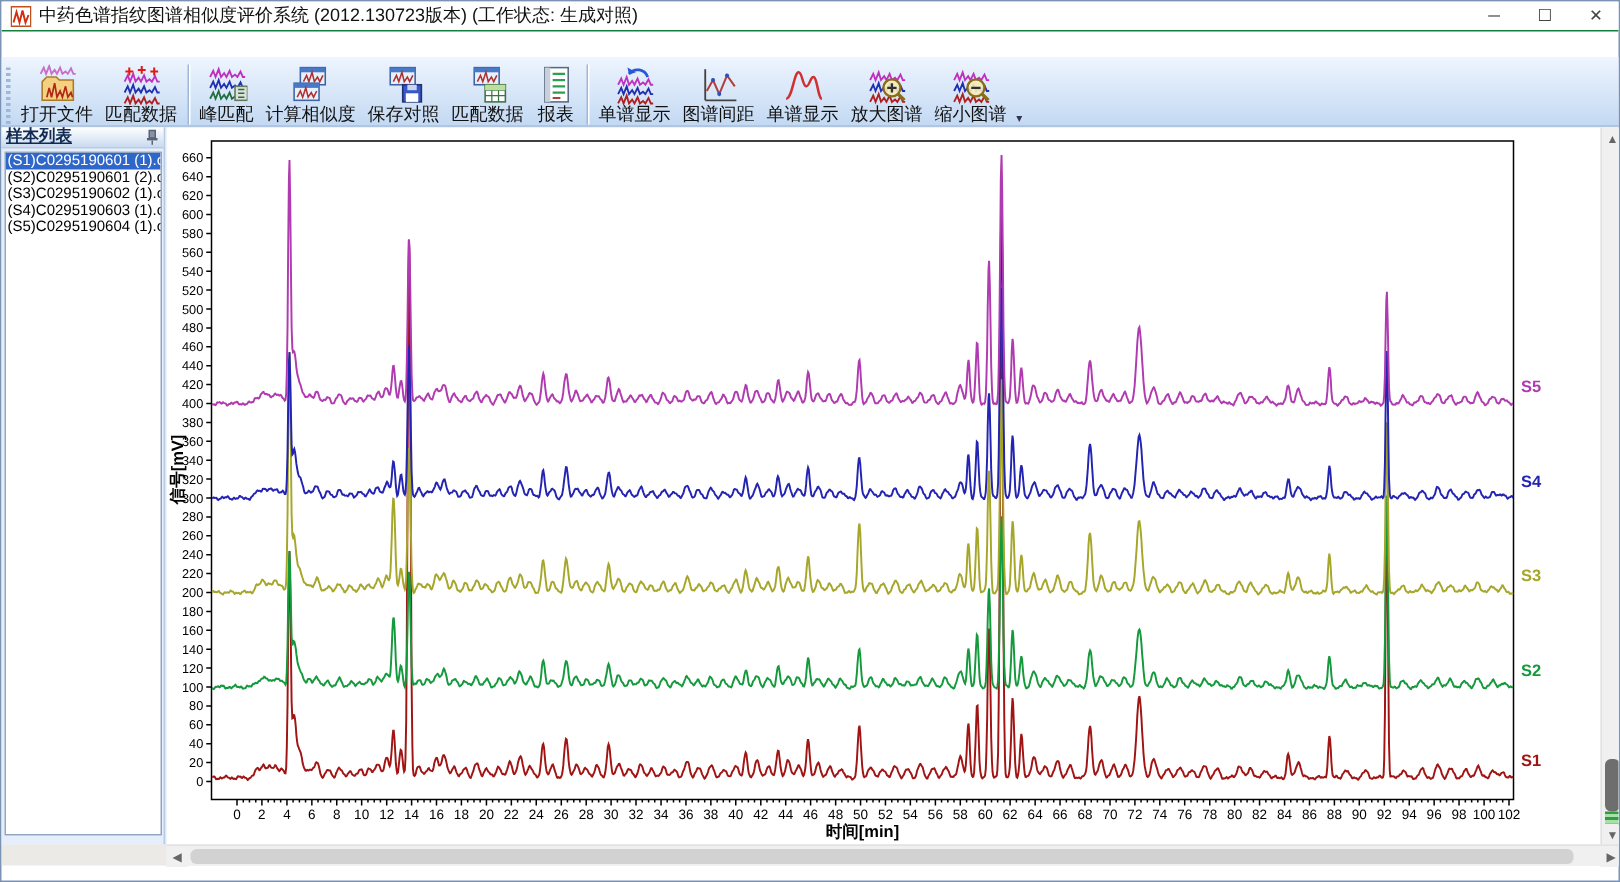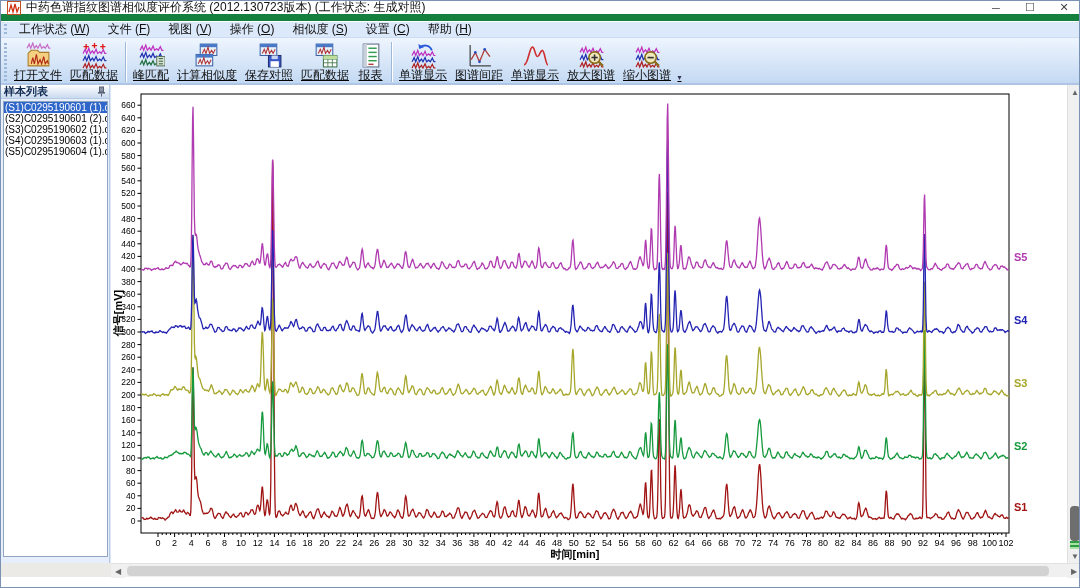--- a/index.html
+++ b/index.html
@@ -1,40 +1,40 @@
 <!DOCTYPE html>
 <html><head>
 <meta charset="utf-8">
 <style>
   html,body{margin:0;padding:0;background:#9aa7b8;}
   *{box-sizing:border-box;font-family:"Liberation Sans",sans-serif;}
   #window{position:relative;width:1080px;height:588px;background:#fff;overflow:hidden;border:1px solid #7a93b4;}
   
-  #titlebar{position:absolute;left:0;top:0;width:1080px;height:20px;background:#ffffff;display:flex;align-items:center;border-bottom:7px solid #15803d;}
+  #titlebar{position:absolute;left:0;top:0;width:1080px;height:20px;background:#ffffff;display:flex;align-items:center;border-bottom:1px solid #15803d;}
   #app-icon{width:14px;height:14px;margin:0 5px 0 6px;flex:0 0 auto;}
   #window-title{font-size:12px;color:#111;white-space:nowrap;}
   #win-controls{margin-left:auto;display:flex;height:20px;}
   .win-btn{width:34px;height:20px;display:flex;align-items:center;justify-content:center;font-size:11px;color:#444;cursor:default;}
   
   #menubar{position:absolute;left:0;top:21px;width:1080px;height:16px;background:#dce9fa;display:flex;align-items:center;font-size:12px;color:#111;border-bottom:1px solid #cbdcf2;}
   .grip{width:5px;height:12px;margin:0 3px;background:repeating-linear-gradient(180deg,#9db8d9 0 2px,transparent 2px 4px);flex:0 0 3px;}
   .menu-item{padding:1px 9px;white-space:nowrap;}
   .menu-item u{text-decoration:underline;}
   
-  #toolbar{position:absolute;left:0;top:37px;width:1080px;height:47px;background:linear-gradient(#eef5fe,#d7e6f8 55%,#c3d9f3);display:flex;align-items:center;border-bottom:2px solid #aec6e4;text-decoration:underline;}
+  #toolbar{position:absolute;left:0;top:37px;width:1080px;height:47px;background:linear-gradient(#eef5fe,#d7e6f8 55%,#c3d9f3);display:flex;align-items:flex-end;border-bottom:2px solid #aec6e4;}
   .tb-btn{display:flex;flex-direction:column;align-items:center;padding:2px 4px 0 4px;margin-top:1px;}
   .tb-btn .ticon{width:27px;height:27px;}
   .tb-btn .tlabel{font-size:12px;color:#111;white-space:nowrap;line-height:13px;}
   .tb-sep{width:1px;height:40px;background:#9fb8d8;margin:2px 3px 0 3px;box-shadow:1px 0 0 #fff;flex:0 0 1px;}
   #tb-overflow{width:9px;height:40px;margin-top:2px;display:flex;align-items:flex-end;justify-content:center;font-size:8px;color:#335;}
   
   #main{position:absolute;left:0;top:84px;width:1080px;height:478px;background:#dbe7f6;}
   #sidebar{position:absolute;left:0;top:0;width:109px;height:478px;background:#e7eefb;border-right:1px solid #b9cbe2;}
   #sidebar-header{height:14px;background:linear-gradient(#ffffff,#c9daf0);display:flex;align-items:center;padding:0 3px;border-bottom:1px solid #b9cbe2;}
-  #sidebar-title{font-size:11px;font-weight:bold;color:#102a52;flex:1;line-height:13px;}
+  #sidebar-title{font-size:11px;font-weight:bold;color:#102a52;flex:1;line-height:13px;text-decoration:underline;}
   #sample-list{position:absolute;left:2px;top:16px;width:105px;height:456px;background:#fff;border:1px solid #8fa5c2;overflow:hidden;}
   .list-item{font-size:10px;line-height:11px;white-space:nowrap;color:#000;padding:0 1px;}
   .list-item.selected{background:#2e66c9;color:#fff;}
   #chart-panel{position:absolute;left:110px;top:0;width:970px;height:478px;background:#ffffff;}
   #chart-svg{position:absolute;left:0;top:0;}
   
   #vscroll{position:absolute;right:0;top:0;width:14px;height:478px;background:#f0f0f0;border-left:1px solid #e0e0e0;}
   .sb-arrow{position:absolute;left:0;width:14px;height:14px;display:flex;align-items:center;justify-content:center;font-size:8px;color:#666;background:#f0f0f0;}
   #vthumb{position:absolute;left:2px;width:10px;background:#6e6e6e;border-radius:4px;}
   #vthumb-green{position:absolute;left:2px;width:10px;background:repeating-linear-gradient(180deg,#2f9e3f 0 2px,#a8e0aa 2px 4px);}
@@ -60,30 +60,20 @@
       <path d="M2 11 L4 4 6 11 8 3 10 11 12 6" fill="none" stroke="#d03010" stroke-width="1.3"></path>
     </svg>
     <span id="window-title">中药色谱指纹图谱相似度评价系统 (2012.130723版本)  (工作状态: 生成对照)</span>
     <div id="win-controls">
       <div class="win-btn">─</div>
       <div class="win-btn">☐</div>
       <div class="win-btn">✕</div>
     </div>
   </div>
 
-  <div id="menubar">
-    <div class="grip"></div>
-  <div class="menu-item">工作状态 (<u>W</u>)</div>
-      <div class="menu-item">文件 (<u>F</u>)</div>
-      <div class="menu-item">视图 (<u>V</u>)</div>
-      <div class="menu-item">操作 (<u>O</u>)</div>
-      <div class="menu-item">相似度 (<u>S</u>)</div>
-      <div class="menu-item">设置 (<u>C</u>)</div>
-      <div class="menu-item">帮助 (<u>H</u>)</div>
-    </div>
 
   <div id="toolbar">
     <div class="grip" style="height:38px;margin-top:3px;"></div>
   <div class="tb-btn">
         <svg class="ticon" viewBox="0 0 26 26">
           <path d="M2 6l2-4 1.5 4 2-5 1.5 5 2-2.5 1.5 2.5 2-4 1.5 4 2-1.5 1.5 1.5 2-3.5 1.5 3.5 1.5 0" fill="none" stroke="#c86ec8" stroke-width="1.2"></path>
           <path d="M3 11 l3-3 h6 l2 2 h9 v13 H3 z" fill="#f5d080" stroke="#a97b28"></path>
           <path d="M6 21 l1.5-6 1.5 6 2-9 1.5 9 2-4 1.5 4 2-7 1.5 7 2-3 1 3" fill="none" stroke="#b02818" stroke-width="1.1"></path>
         </svg>
         <span class="tlabel">打开文件</span>

